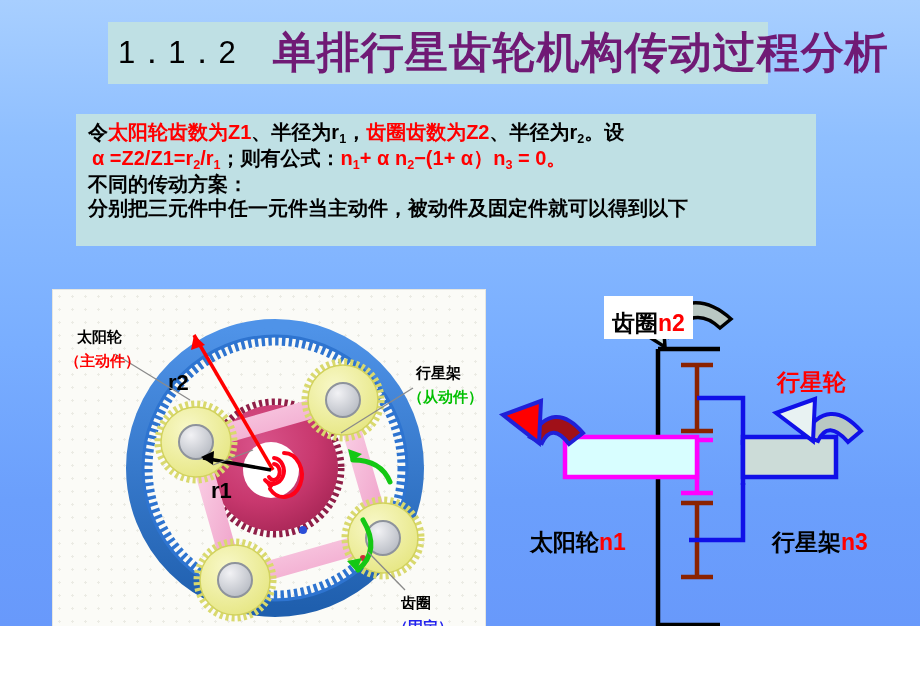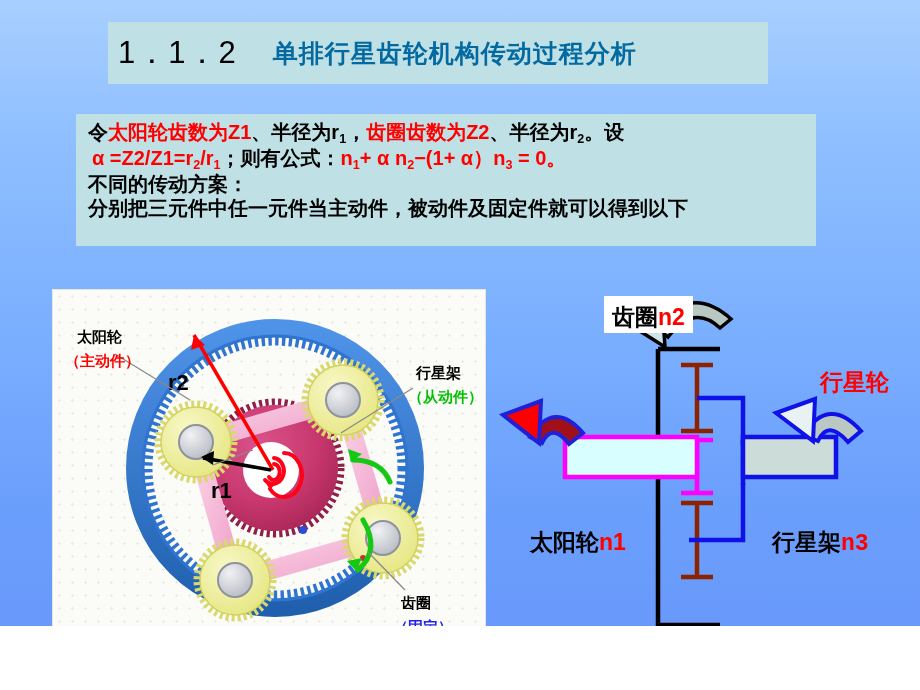--- a/index.html
+++ b/index.html
@@ -26,22 +26,22 @@
     padding-left: 10px;
     white-space: nowrap;
   }
   #title-num {
     font-size: 31px;
     color: #000;
     letter-spacing: 1px;
     font-weight: 400;
   }
   #title-main {
-    font-size: 25px;
-    color: #0369a1;
+    font-size: 43px;
+    color: #701a75;
     font-weight: bold;
     margin-left: 36px;
     letter-spacing: 1px;
   }
 
   
   #text-box {
     position: absolute;
     left: 76px; top: 114px;
     width: 740px; height: 132px;
@@ -89,44 +89,43 @@
     background: #222;
   }
 
   
   #sch { position: absolute; left: 495px; top: 285px; }
 
   #ring-label {
     position: absolute;
     left: 604px; top: 296px;
     background: #ffffff;
-    padding: 9px 8px 3px 8px;
+    padding: 15px 8px 3px 8px;
     font-size: 23px; font-weight: bold;
     white-space: nowrap;
     line-height: 1.1;
   }
   #ring-label .n { color: #ff0000; }
 
   .sch-text {
     position: absolute;
     font-size: 23px; font-weight: bold;
     white-space: nowrap;
     color: #000;
   }
   .sch-text .n { color: #ff0000; text-align: center; }
   #planet-label {
     position: absolute;
     left: 777px; top: 367px;
     font-size: 23px; font-weight: bold;
     color: #ff0000;
     white-space: nowrap;
-    margin-left: 43px;
   }
   #sun-label  { left: 530px; top: 527px; }
-  #carrier-label { left: 772px; top: 527px; font-family: Liberation Mono, monospace; }
+  #carrier-label { left: 772px; top: 527px; }
 
   
   #page-num {
     position: absolute;
     left: 855px; top: 630px;
     font-size: 16px;
     font-weight: bold;
     color: #000;
   }
 </style>

